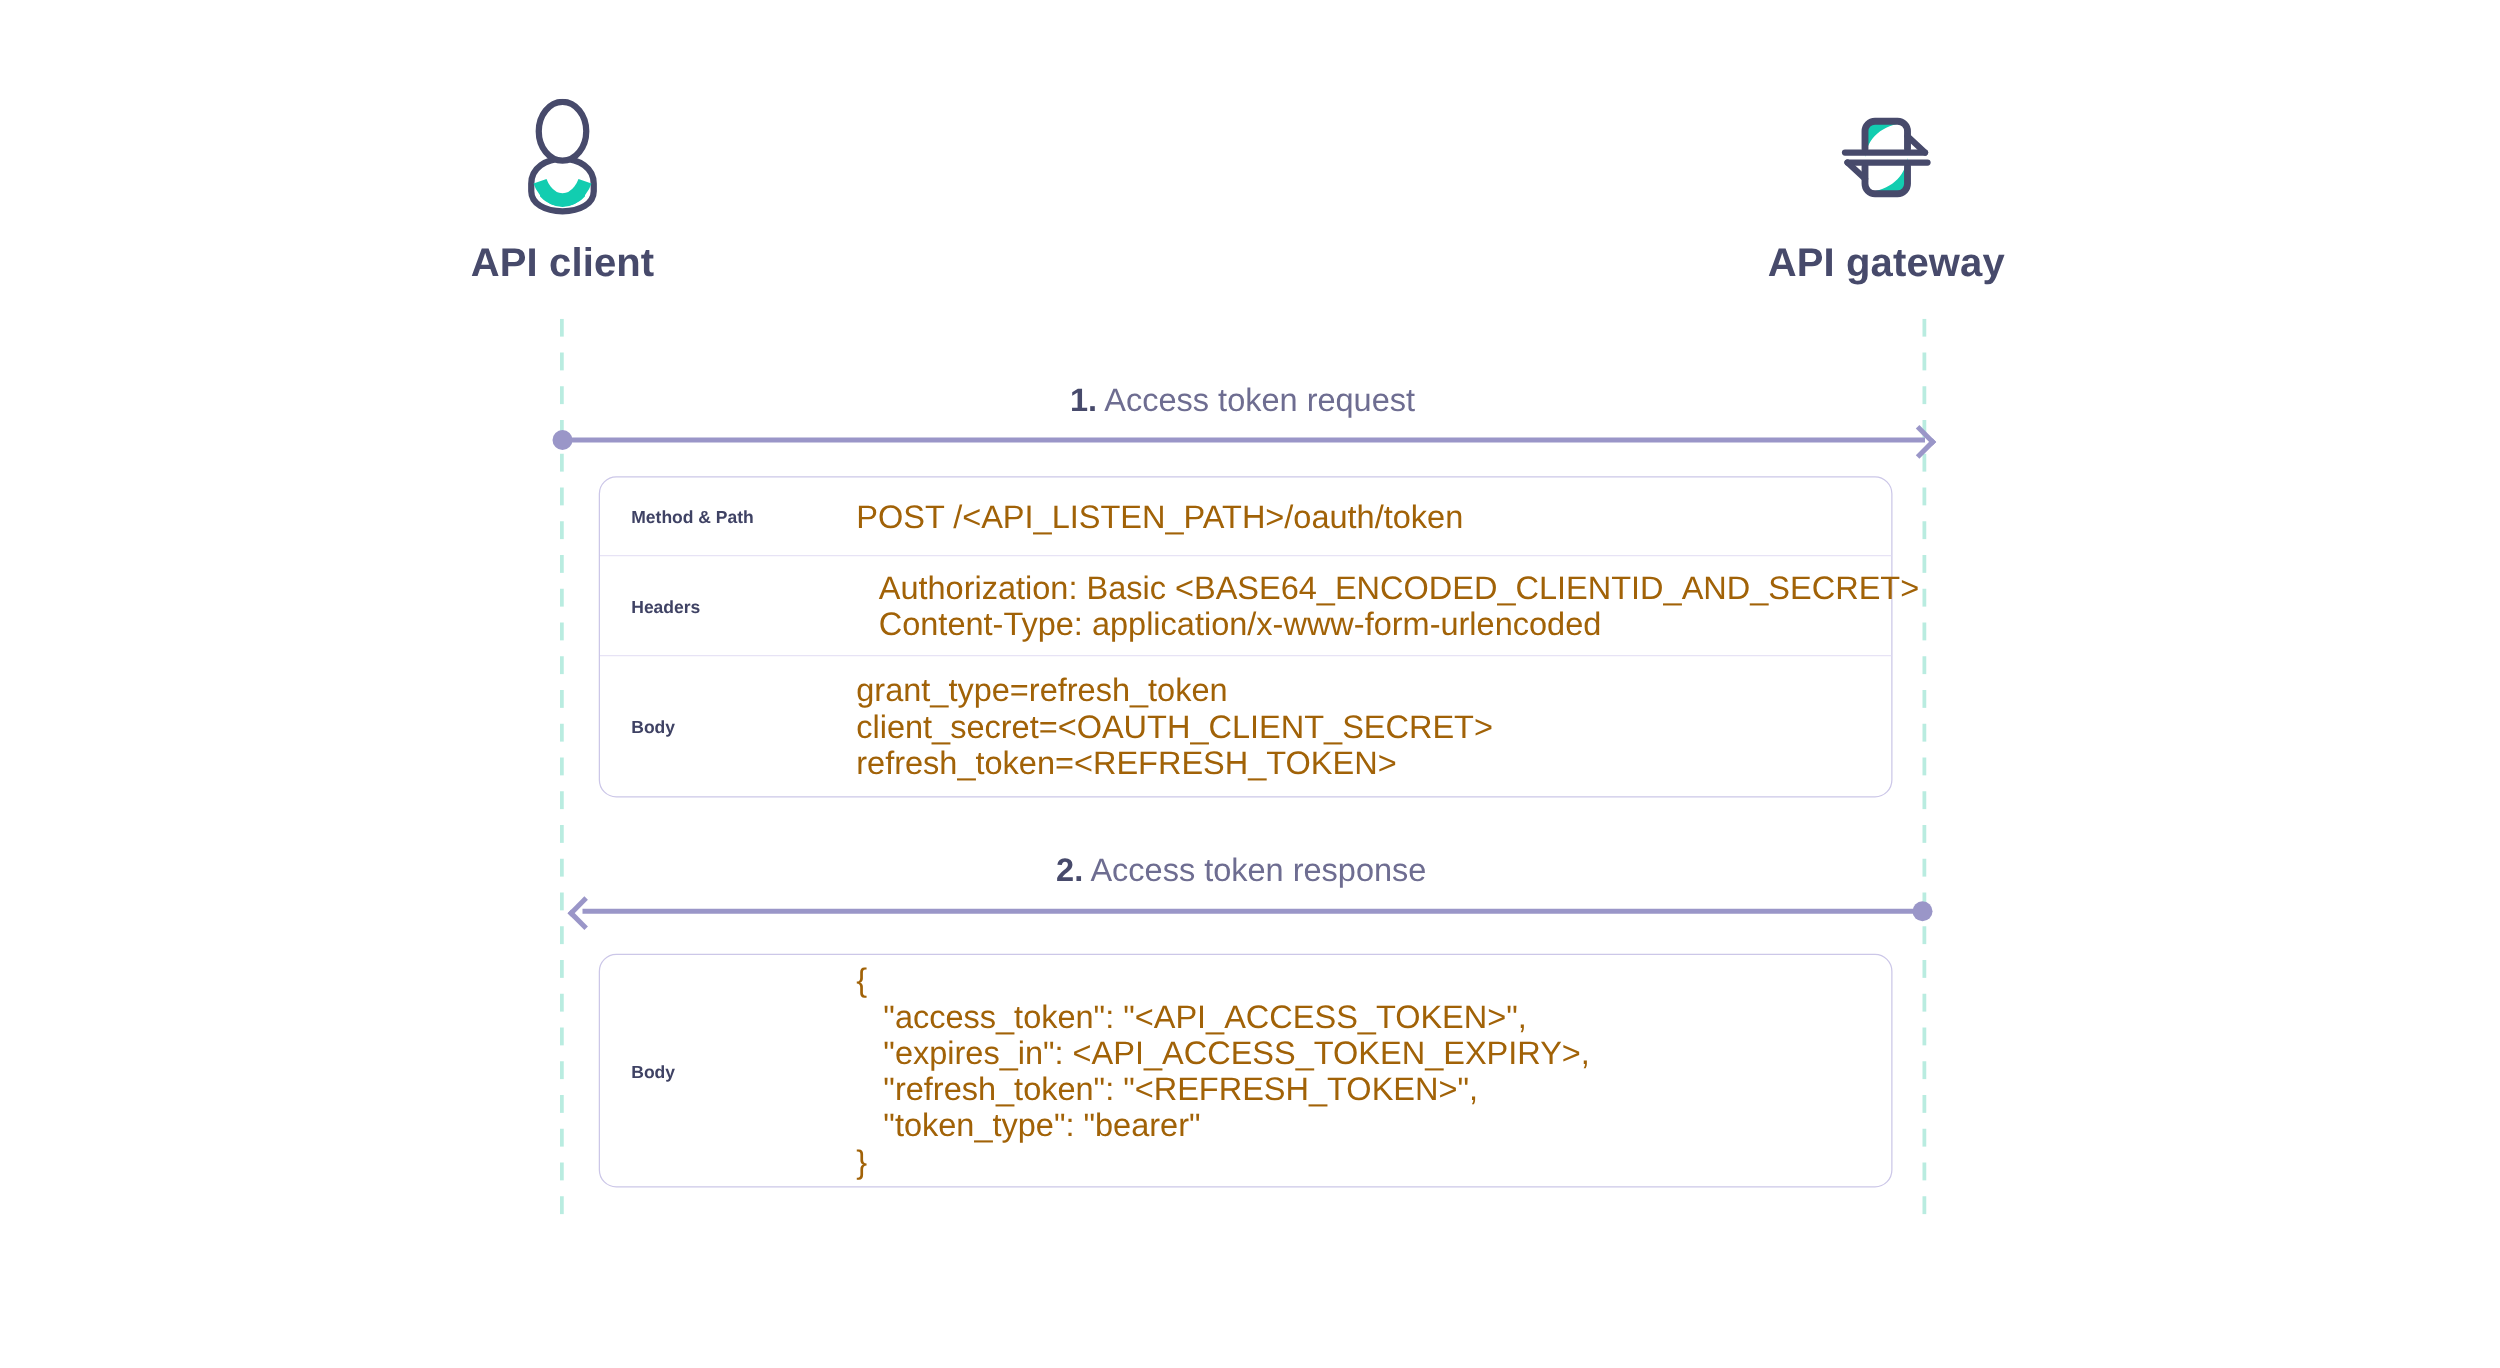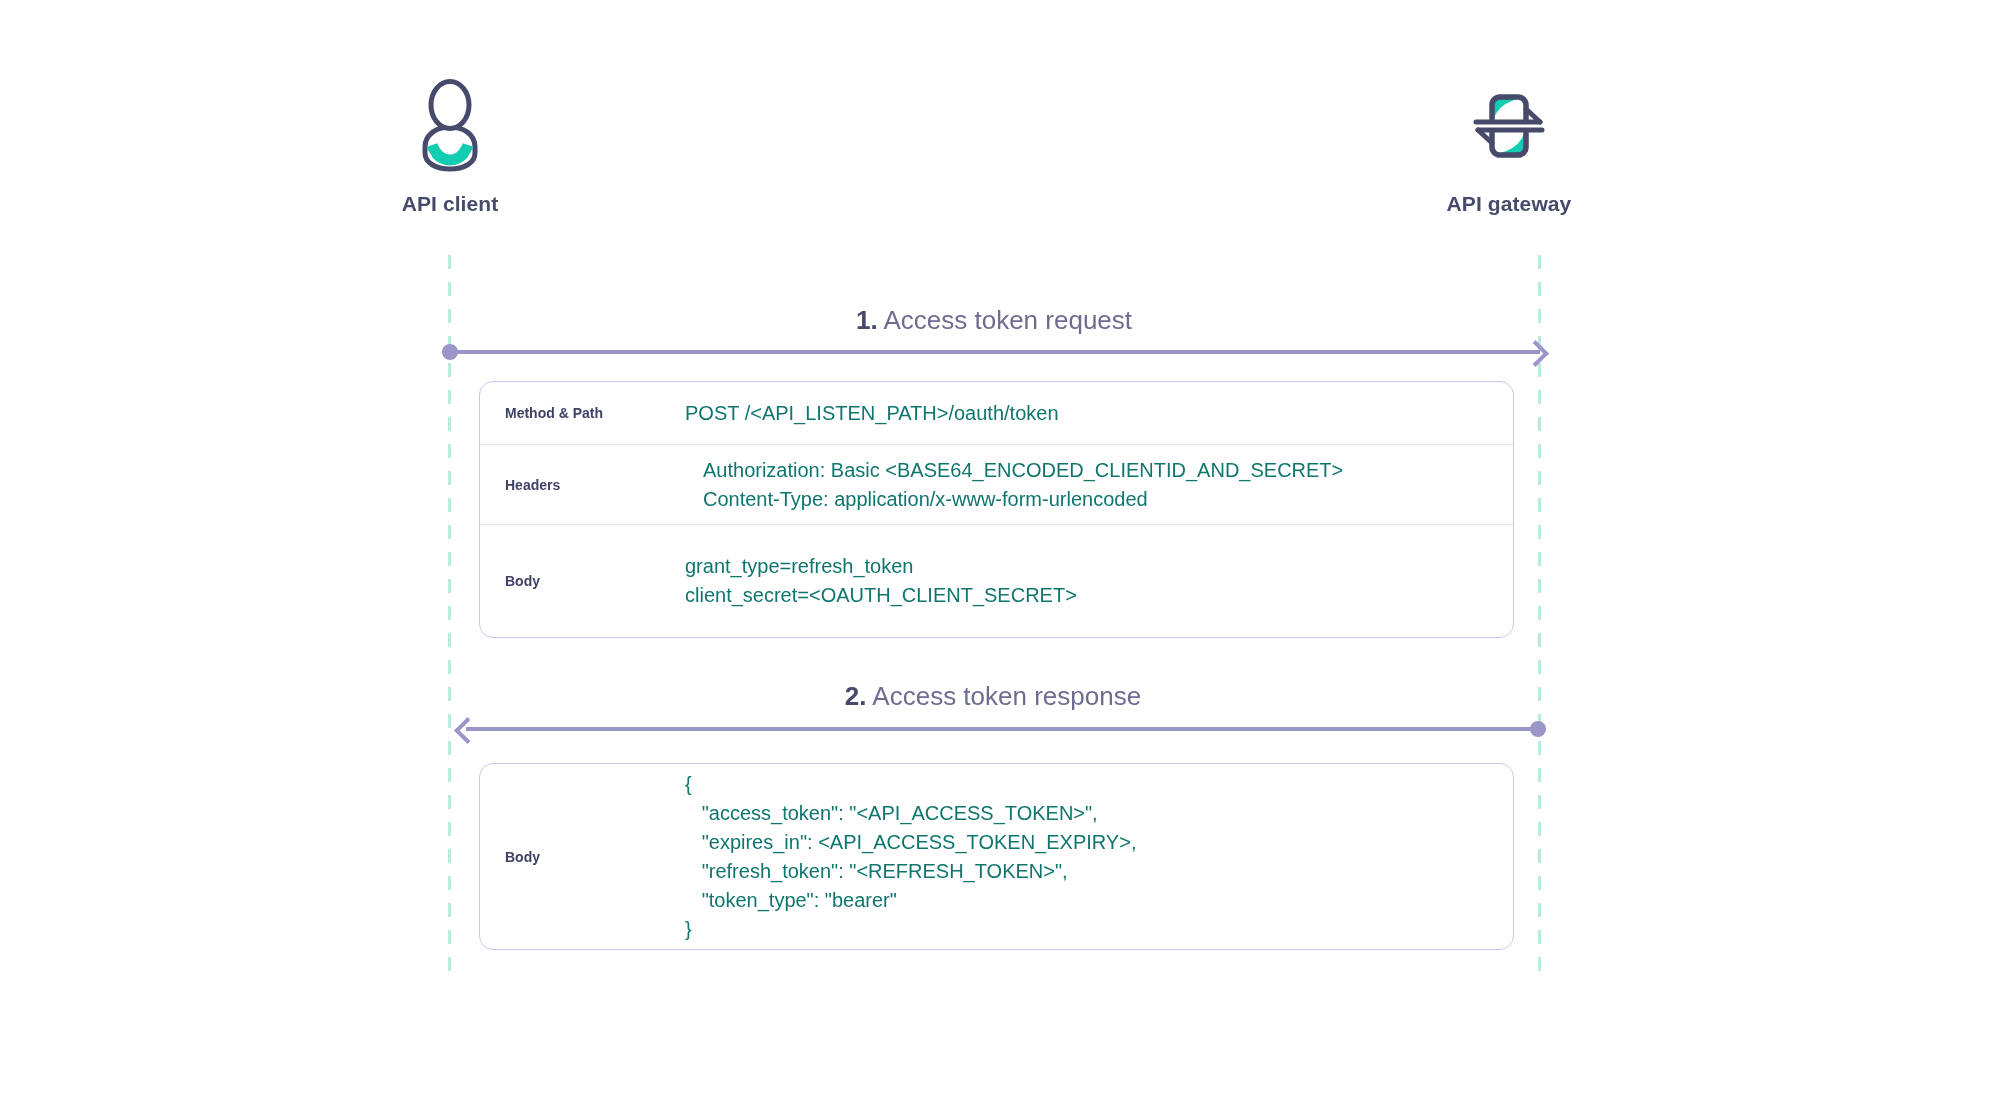--- a/index.html
+++ b/index.html
@@ -33,21 +33,21 @@
   .actor-gateway { left: 1359px; top: 78px; }
 
   .actor-icon {
     height: 96px;
     display: flex;
     align-items: center;
     justify-content: center;
   }
   .actor-label {
     margin-top: 18px;
-    font-size: 21px;
+    font-size: 32px;
     font-weight: bold;
     color: #474a6b;
     letter-spacing: 0.1px;
     white-space: nowrap;
   }
 
   
   .lifeline {
     position: absolute;
     width: 3px;
@@ -125,22 +125,22 @@
     width: 205px;
     flex: 0 0 205px;
     padding-left: 25px;
     box-sizing: border-box;
     font-size: 14px;
     font-weight: bold;
     color: #3f4264;
   }
   .detail-val {
     flex: 1 1 auto;
-    font-size: 20px;
-    color: #0f766e;
+    font-size: 26px;
+    color: #a16207;
     line-height: 29px;
   }
   .detail-val div { white-space: pre; }
 </style>
 </head>
 <body>
 
 <div class="canvas">
 
   <div class="lifeline lifeline-client"></div>
@@ -203,20 +203,21 @@
         <div>Authorization: Basic &lt;BASE64_ENCODED_CLIENTID_AND_SECRET&gt;</div>
         <div>Content-Type: application/x-www-form-urlencoded</div>
       </div>
     </div>
 
     <div class="detail-row" style="height:112px;">
       <div class="detail-key">Body</div>
       <div class="detail-val">
         <div>grant_type=refresh_token</div>
         <div>client_secret=&lt;OAUTH_CLIENT_SECRET&gt;</div>
+        <div>refresh_token=&lt;REFRESH_TOKEN&gt;</div>
       </div>
     </div>
   </div>
 
   <div class="msg-label" style="left:448px; top:681px; width:1090px;">
     <b>2.</b>
     <span>Access token response</span>
   </div>
   <div class="arrow-wrap" style="left:452px; top:718px; width:1100px;">
     <div class="arrow-head left" style="left:6px;"></div>

